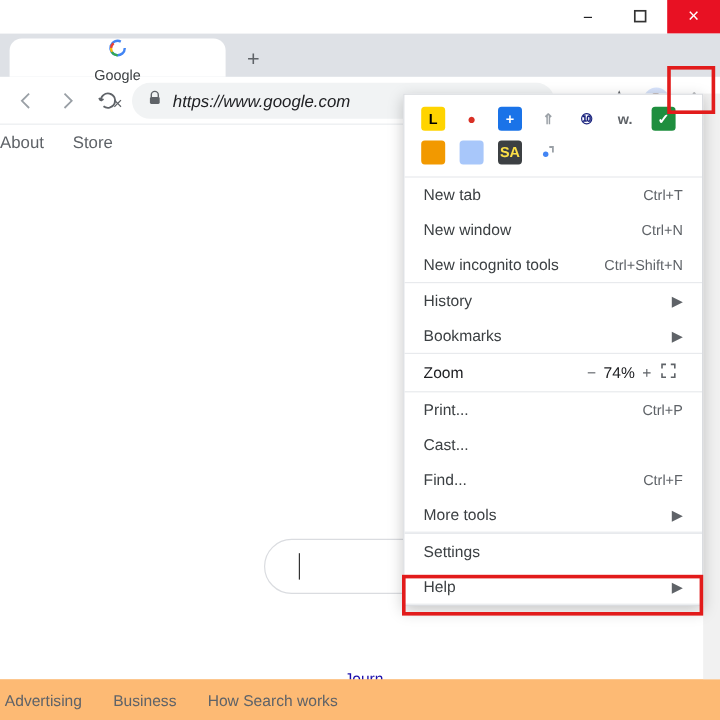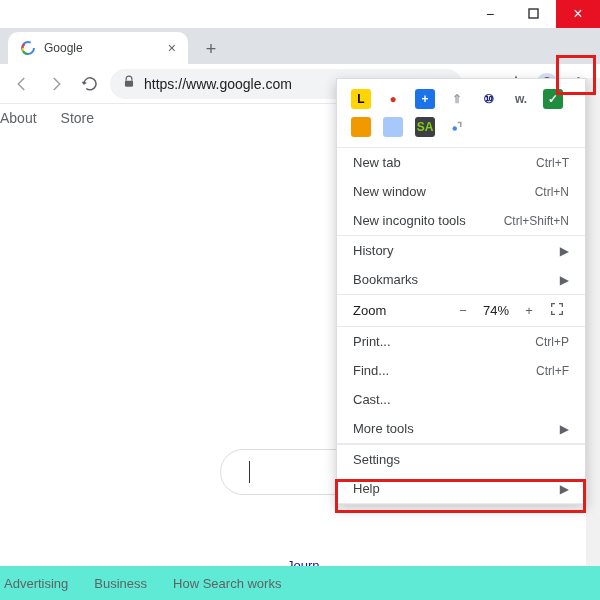--- a/index.html
+++ b/index.html
@@ -45,20 +45,21 @@
     height: 32px;
     background: #fff;
     border-top-left-radius: 10px;
     border-top-right-radius: 10px;
     display: flex;
     align-items: center;
     padding: 0 12px;
     min-width: 180px;
     gap: 8px;
     position: relative;
+    flex-direction: column;
   }
   .tab .fav { width: 16px; height: 16px; flex-shrink: 0; }
   .tab .title { flex: 1; font-size: 12px; color: #3c4043; }
   .tab .close { color: #5f6368; font-size: 14px; }
   .newtab {
     margin-left: 8px;
     height: 30px;
     width: 30px;
     display: flex;
     align-items: center;
@@ -88,20 +89,21 @@
   .urlbar {
     flex: 1;
     height: 30px;
     background: #f1f3f4;
     border-radius: 15px;
     display: flex;
     align-items: center;
     padding: 0 12px;
     gap: 8px;
     color: #5f6368;
+    font-style: italic;
   }
   .urlbar .lock { font-size: 14px; }
   .urlbar .url { font-size: 14px; color: #202124; }
   .rtool {
     width: 28px; height: 28px; display: flex; align-items: center; justify-content: center;
     color: #5f6368;
   }
   .star svg { width:18px; height:18px; }
   .avatar {
     width: 22px; height: 22px; border-radius: 50%;
@@ -155,21 +157,21 @@
     position:absolute;
     left: 287px;
     top: 454px;
     color: #1a0dab;
     font-size: 13px;
   }
   .footer {
     position:absolute;
     left:0; bottom:0; right:0;
     height: 34px;
-    background:#5eead4;
+    background:#fdba74;
     display:flex;
     align-items:center;
     padding: 0 4px;
     gap: 26px;
     color:#5f6368;
     font-size:13px;
   }
 
   
   .menu {
@@ -203,21 +205,21 @@
     padding: 7px 16px;
     color:#3c4043;
     cursor:pointer;
   }
   .mitem .sc { color:#5f6368; font-size:12px;}
   .mitem .arrow { color:#5f6368; font-size:12px;}
   .zoomrow {
     display:flex;
     align-items:center;
     padding: 6px 16px;
-    gap: 10px;
+    gap: 0;
   }
   .zoomrow .lbl { flex:1; }
   .zoomrow .pm { width:20px; text-align:center; color:#5f6368;}
   .zoomrow .full { width:20px; color:#5f6368;}
   .editrow {
     display:flex;
     align-items:center;
     padding:0;
   }
   .editrow .cell {
@@ -344,21 +346,21 @@
     <span class="ext" style="color:#d93025">●</span>
     <span class="ext" style="background:#1a73e8;color:#fff">+</span>
     <span class="ext" style="color:#9aa0a6">⇑</span>
     <span class="ext" style="color:#1a237e">⑩</span>
     <span class="ext" style="color:#5f6368;font-weight:bold">w.</span>
     <span class="ext" style="background:#1e8e3e;color:#fff">✓</span>
   </div>
   <div class="ext-row two">
     <span class="ext" style="background:#f29900"></span>
     <span class="ext" style="background:#a8c7fa"></span>
-    <span class="ext" style="background:#3c4043;color:#84cc16">SA</span>
+    <span class="ext" style="background:#3c4043;color:#fde047">SA</span>
     <span class="ext">
       <svg width="18" height="18" viewBox="0 0 24 24">
           <circle cx="9" cy="14" r="3" fill="#4285f4"></circle>
           <path d="M13 6h4v6" fill="none" stroke="#9aa0a6" stroke-width="2"></path>
         </svg>
     </span>
   </div>
   <hr class="sep">
   <div class="mitem">
       <span>New tab</span>
@@ -392,27 +394,27 @@
           <path d="M4 9V4h5M20 9V4h-5M4 15v5h5M20 15v5h-5" fill="none" stroke="#5f6368" stroke-width="2"></path>
         </svg>
     </span>
   </div>
   <hr class="sep">
   <div class="mitem">
       <span>Print...</span>
       <span class="sc">Ctrl+P</span>
     </div>
   <div class="mitem">
+      <span>Cast...</span>
+    </div>
+  <div class="mitem">
       <span>Find...</span>
       <span class="sc">Ctrl+F</span>
     </div>
   <div class="mitem">
-      <span>Cast...</span>
-    </div>
-  <div class="mitem">
       <span>More tools</span>
       <span class="arrow">▶</span>
     </div>
   <hr class="sep">
   <hr class="sep">
   <div class="mitem">
       <span>Settings</span>
     </div>
   <div class="mitem">
       <span>Help</span>

